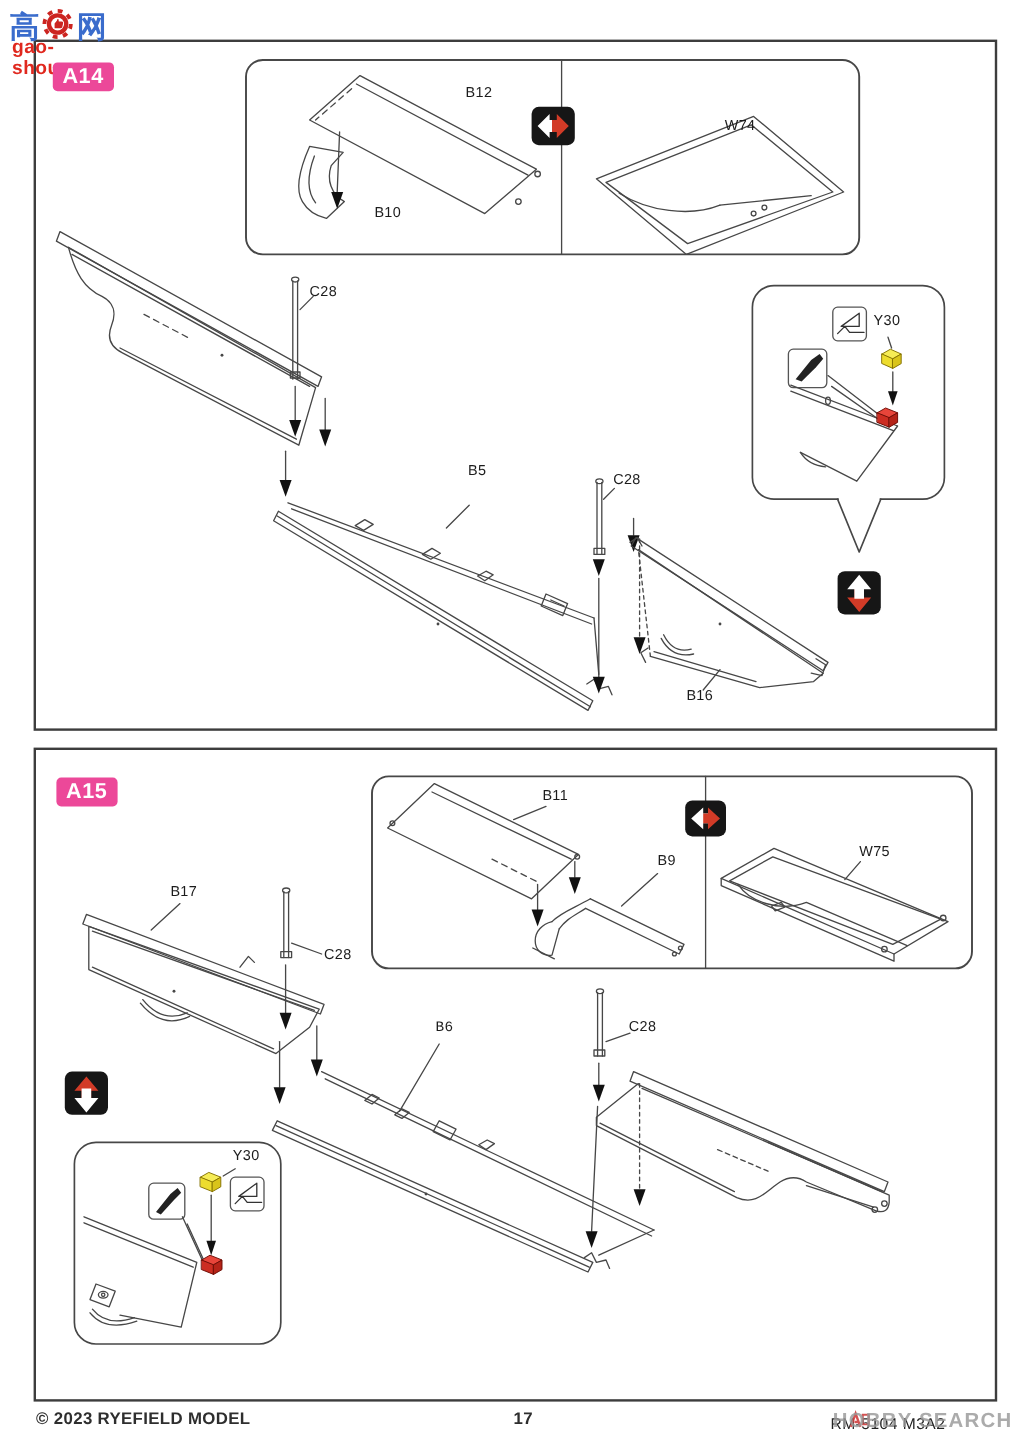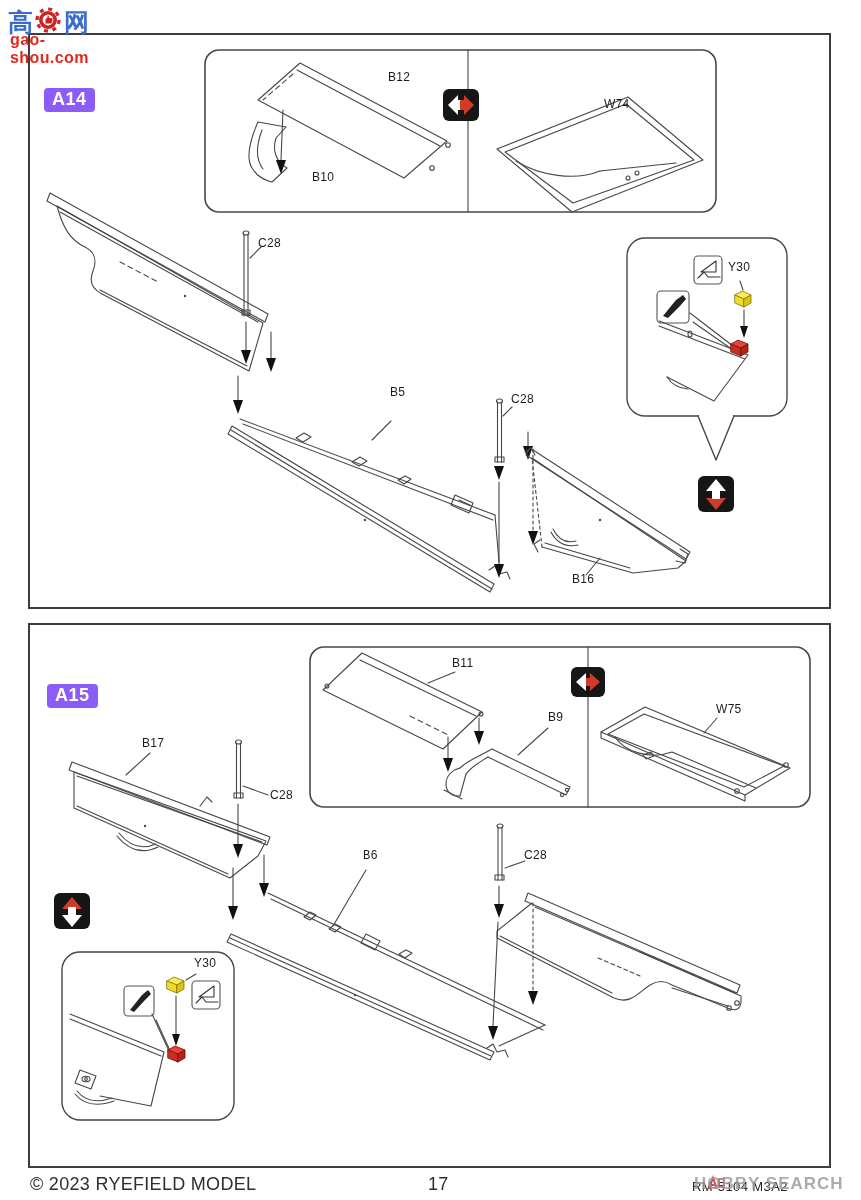--- a/index.html
+++ b/index.html
@@ -1,26 +1,26 @@
 <!DOCTYPE html>
 <html><head>
 <meta charset="utf-8">
 <style>
   html,body{margin:0;padding:0;background:#f5f5f3;}
   .page{position:relative;width:861px;height:1200px;background:#ffffff;overflow:hidden;
         font-family:"Liberation Sans", sans-serif;}
   .panel{position:absolute;border:2px solid #3d3d3d;background:#fff;}
-  .badge{position:absolute;background:#8b5cf6;color:#fff;font-weight:bold;font-size:18px;
-         padding:1px 8px 2px 8px;border-radius:4px;letter-spacing:.5px;margin-top:36px;}
+  .badge{position:absolute;background:#ec4899;color:#fff;font-weight:bold;font-size:18px;
+         padding:1px 8px 2px 8px;border-radius:4px;letter-spacing:.5px;}
   .plabel{position:absolute;font-size:12px;color:#1c1c1c;letter-spacing:.3px;white-space:nowrap;}
   svg.art{position:absolute;left:0;top:0;}
   .logo{position:absolute;left:8px;top:4px;width:110px;height:42px;}
   .logo .cn{position:absolute;top:2px;font-size:25px;font-weight:bold;color:#3a6ccc;}
   .logo .dom{position:absolute;left:2px;top:27px;font-size:16px;font-weight:bold;color:#e0281e;letter-spacing:.4px;}
-  .footer-text{position:absolute;font-size:18px;color:#2e2e2e;letter-spacing:.3px;}
+  .footer-text{position:absolute;font-size:14px;color:#2e2e2e;letter-spacing:.3px;font-weight:bold;}
   .kitline{position:absolute;left:688px;top:1172px;width:170px;height:26px;}
   .kit-code{position:absolute;left:4px;top:7px;font-size:13px;color:#222;letter-spacing:.4px;}
   .watermark{position:absolute;left:6px;top:2px;font-size:17px;font-weight:bold;color:#999;
              opacity:.82;letter-spacing:1px;}
 </style>
 </head>
 <body>
 
 <div class="page">
 

